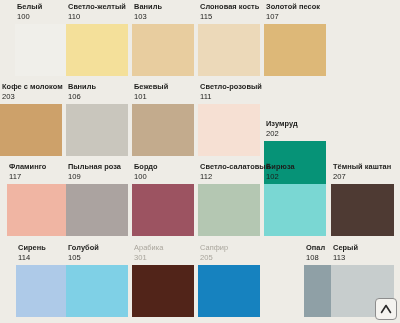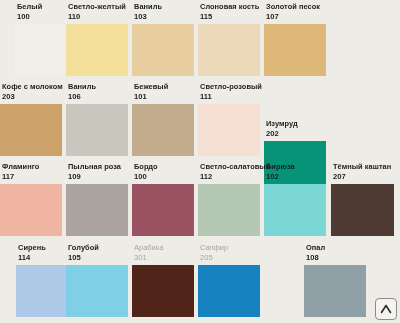--- a/index.html
+++ b/index.html
@@ -45,21 +45,21 @@
     font-size: 7.4px;
     font-weight: bold;
     color: #1d1d1b;
     letter-spacing: 0.05px;
     white-space: nowrap;
     padding-top: 1px;
   }
   .swatch-code {
     display: block;
     font-size: 7.6px;
-    font-weight: bold;
+    font-weight: normal;
     color: #1d1d1b;
     padding-top: 2.5px;
   }
   .swatch-cell.muted .swatch-name,
   .swatch-cell.muted .swatch-code {
     color: #a9a59c;
     font-weight: normal;
   }
   .swatch-chip {
     position: absolute;
@@ -174,21 +174,21 @@
       </div>
       <div class="swatch-cell" style="left: 331px; width: 65px;">
         <div class="swatch-label">
           <span class="swatch-name"></span>
           <span class="swatch-code"></span>
         </div>
         <div class="swatch-chip empty"></div>
       </div>
     </div>
     <div class="palette-row" style="top: 160px;">
-      <div class="swatch-cell" style="left: 0px; width: 64px; padding-left: 28px;">
+      <div class="swatch-cell" style="left: 7px; width: 64px; padding-left: 28px;">
         <div class="swatch-label">
           <span class="swatch-name">Фламинго</span>
           <span class="swatch-code">117</span>
         </div>
         <div class="swatch-chip" style="background: rgb(240, 181, 163);"></div>
       </div>
       <div class="swatch-cell" style="left: 66px; width: 64px;">
         <div class="swatch-label">
           <span class="swatch-name">Пыльная роза</span>
           <span class="swatch-code">109</span>
@@ -252,20 +252,27 @@
           <span class="swatch-code">205</span>
         </div>
         <div class="swatch-chip" style="background: rgb(22, 130, 191);"></div>
       </div>
       <div class="swatch-cell" style="left: 264px; width: 64px; margin-left: 40px;">
         <div class="swatch-label">
           <span class="swatch-name">Опал</span>
           <span class="swatch-code">108</span>
         </div>
         <div class="swatch-chip" style="background: rgb(143, 160, 166);"></div>
+      </div>
+      <div class="swatch-cell" style="left: 331px; width: 65px;">
+        <div class="swatch-label">
+          <span class="swatch-name">Серый</span>
+          <span class="swatch-code">113</span>
+        </div>
+        <div class="swatch-chip" style="background: rgb(199, 205, 205);"></div>
       </div>
     </div>
     <div id="corner-logo">
       <svg width="14" height="14" viewBox="0 0 14 14" aria-hidden="true">
         <path d="M2.5 10.5 L7 3.5 L11.5 10.5" fill="none" stroke="#2a2a2a" stroke-width="1.6" stroke-linecap="round" stroke-linejoin="round"></path>
       </svg>
     </div>
   </div>
 
 </body></html>

